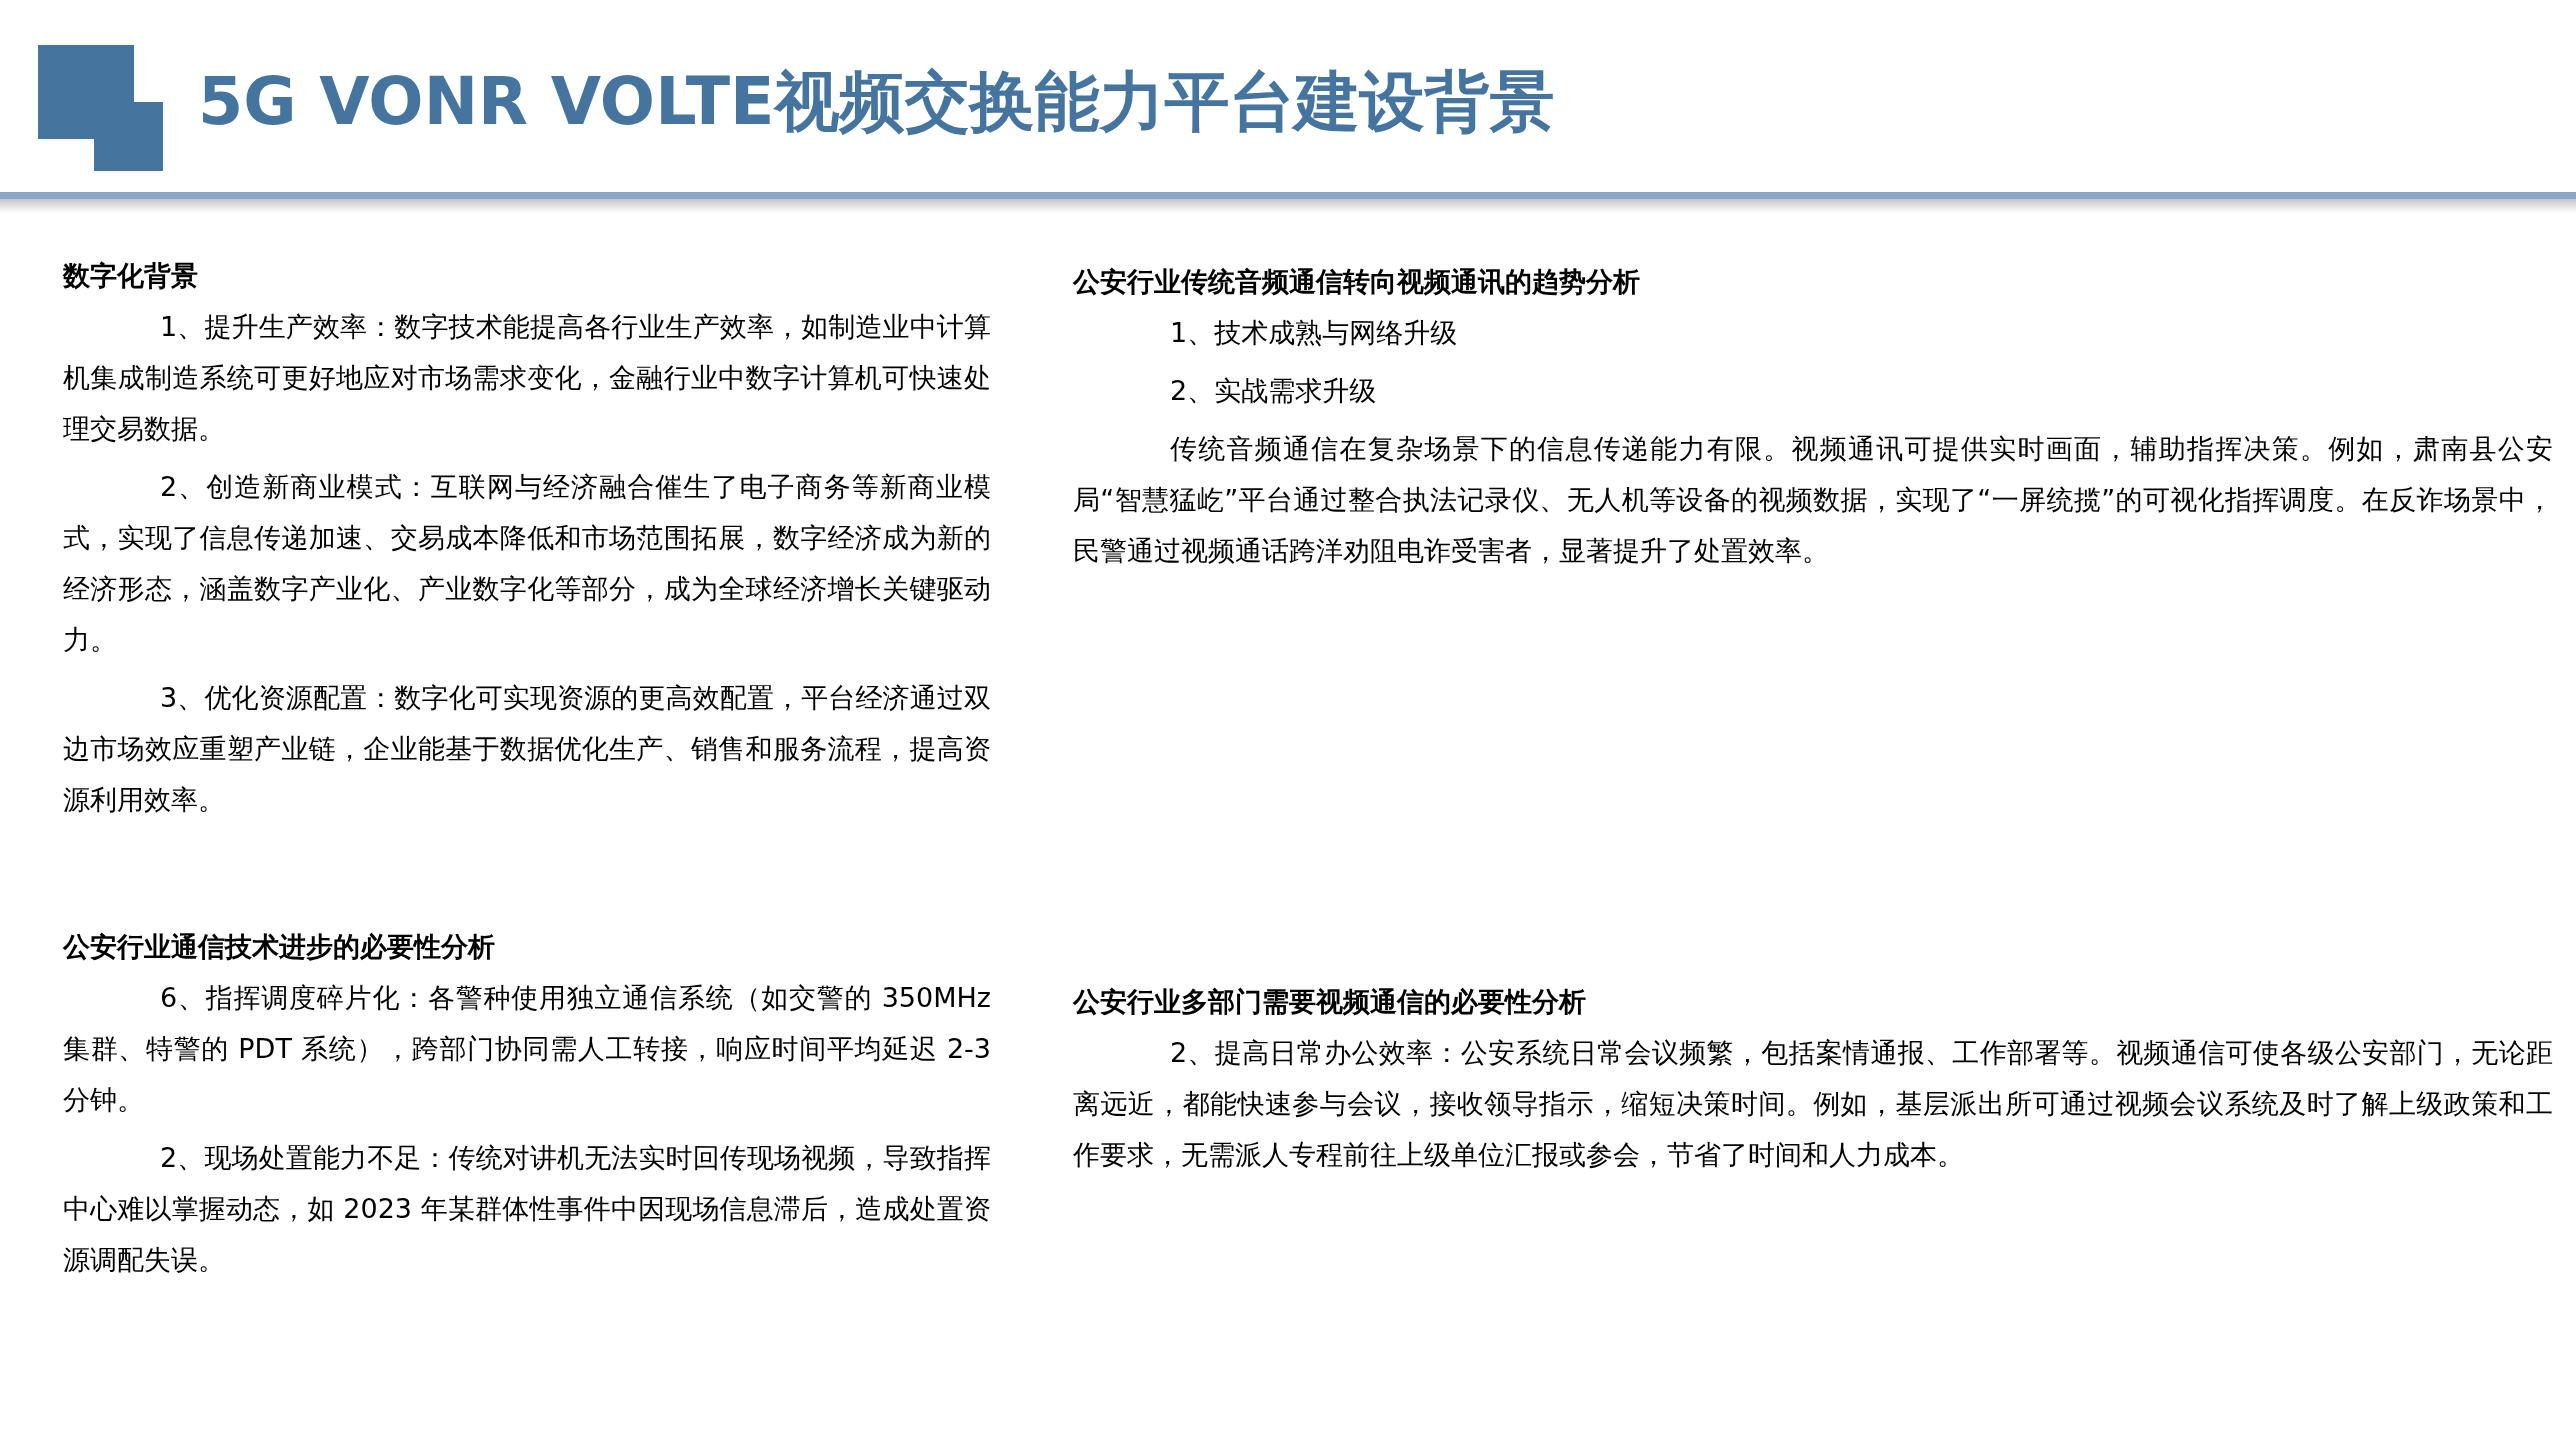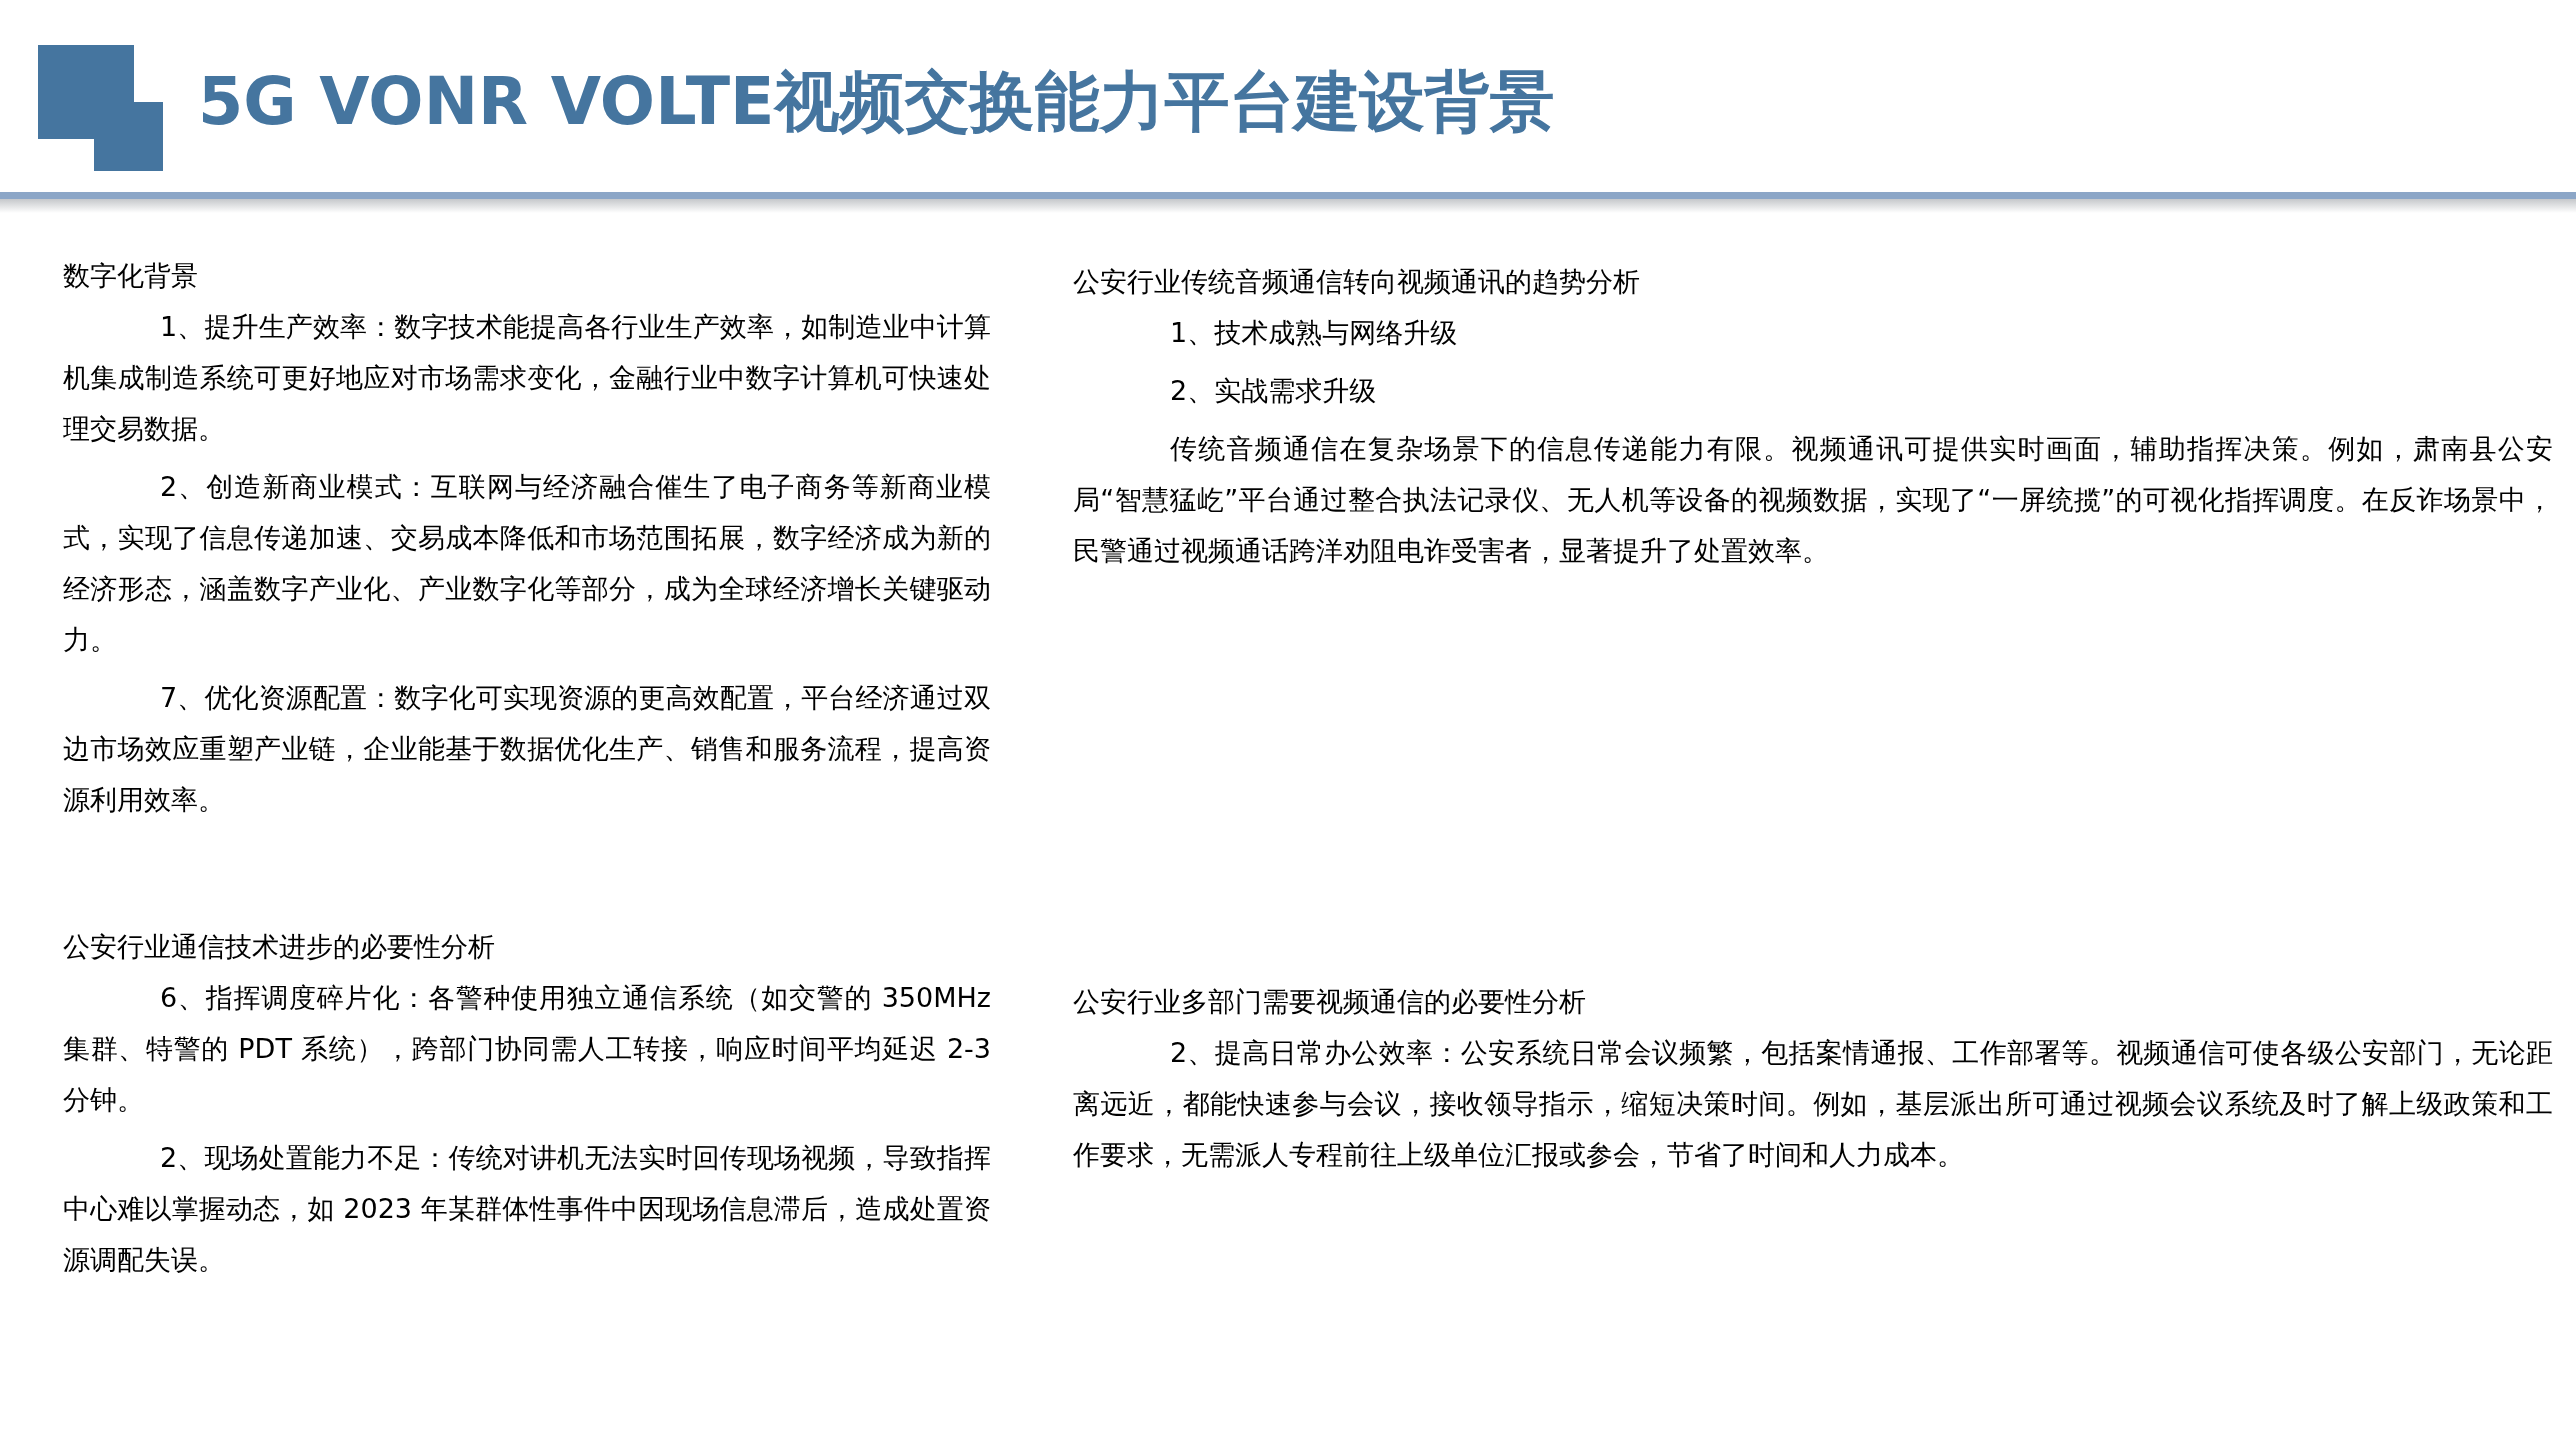--- a/index.html
+++ b/index.html
@@ -67,21 +67,21 @@
   .sec {
     position: absolute;
     font-size: 27px;
     line-height: 51px;
     color: #000000;
     text-align: justify;
   }
   .sec h2 {
     margin: 0;
     font-size: 27px;
-    font-weight: 400;
+    font-weight: 700;
     line-height: 51px;
     text-align: left;
   }
   .sec p {
     margin: 0 0 7.2px 0;
     text-indent: 97px;
   }
   .sec p:last-child { margin-bottom: 0; }
 
   .sec-left-1  { left: 63px;   top: 250px;  width: 928px; }
@@ -98,21 +98,21 @@
   <div class="logo-square-small"></div>
   <h1 class="slide-title">5G VONR VOLTE视频交换能力平台建设背景</h1>
 
   <div class="divider-line"></div>
   <div class="divider-shadow"></div>
 
   <section class="sec sec-left-1">
     <h2>数字化背景</h2>
     <p>1、提升生产效率：数字技术能提高各行业生产效率，如制造业中计算机集成制造系统可更好地应对市场需求变化，金融行业中数字计算机可快速处理交易数据。</p>
     <p>2、创造新商业模式：互联网与经济融合催生了电子商务等新商业模式，实现了信息传递加速、交易成本降低和市场范围拓展，数字经济成为新的经济形态，涵盖数字产业化、产业数字化等部分，成为全球经济增长关键驱动力。</p>
-    <p>7、优化资源配置：数字化可实现资源的更高效配置，平台经济通过双边市场效应重塑产业链，企业能基于数据优化生产、销售和服务流程，提高资源利用效率。</p>
+    <p>3、优化资源配置：数字化可实现资源的更高效配置，平台经济通过双边市场效应重塑产业链，企业能基于数据优化生产、销售和服务流程，提高资源利用效率。</p>
   </section>
 
   <section class="sec sec-left-2">
     <h2>公安行业通信技术进步的必要性分析</h2>
     <p>6、指挥调度碎片化：各警种使用独立通信系统（如交警的 350MHz 集群、特警的 PDT 系统），跨部门协同需人工转接，响应时间平均延迟 2-3 分钟。</p>
     <p>2、现场处置能力不足：传统对讲机无法实时回传现场视频，导致指挥中心难以掌握动态，如 2023 年某群体性事件中因现场信息滞后，造成处置资源调配失误。</p>
   </section>
 
   <section class="sec sec-right-1">
     <h2>公安行业传统音频通信转向视频通讯的趋势分析</h2>

